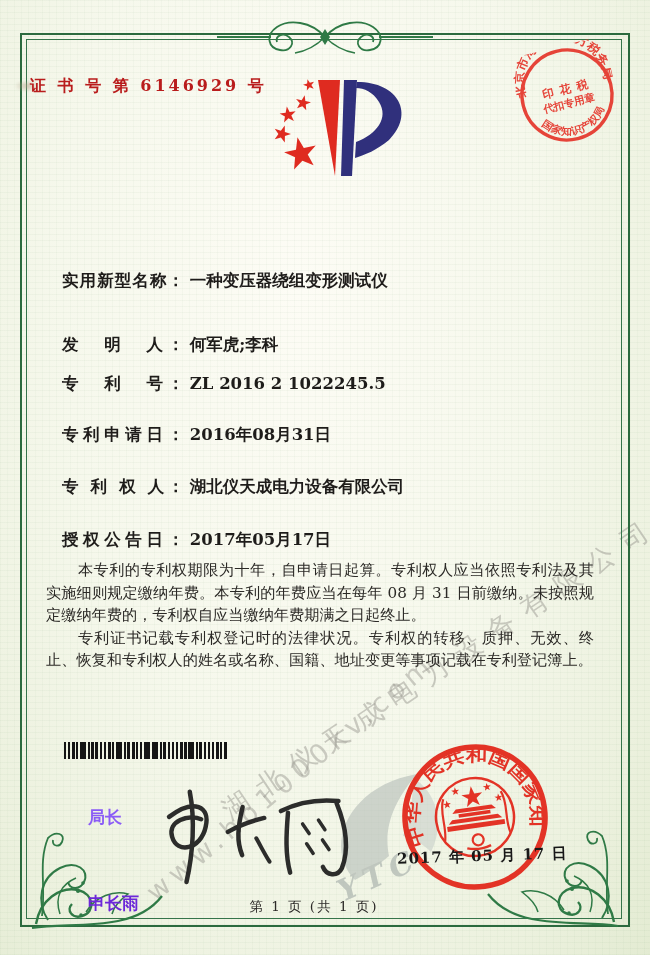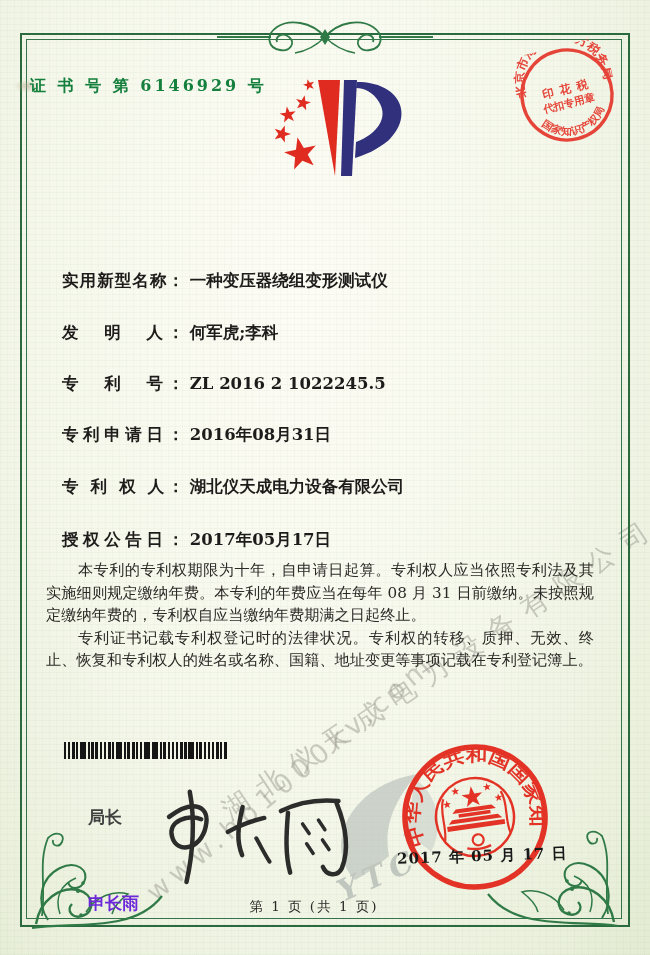--- a/index.html
+++ b/index.html
@@ -10,36 +10,36 @@
   .paper::before{content:"";position:absolute;inset:0;
     background:
       repeating-linear-gradient(0deg, rgba(96,146,96,.05) 0 1px, transparent 1px 6px),
       repeating-linear-gradient(90deg, rgba(96,146,96,.04) 0 1px, transparent 1px 7px);
   }
   
   .frame-outer{position:absolute;left:20px;top:33px;width:606px;height:890px;border:2px solid #2b6a3e;z-index:3;}
   .frame-inner{position:absolute;left:26px;top:39px;width:594px;height:878px;border:1px solid #35744a;z-index:3;}
   .ornament{position:absolute;z-index:4;}
   
-  .certno{position:absolute;left:30px;top:76px;font-size:16px;font-weight:bold;letter-spacing:3px;color:#15803d;z-index:5;}
+  .certno{position:absolute;left:30px;top:76px;font-size:16px;font-weight:bold;letter-spacing:3px;color:#b91c1c;z-index:5;}
   .smudge{position:absolute;left:14px;top:80px;width:26px;height:12px;border-radius:50%;
     background:radial-gradient(#b3a088,transparent 70%);opacity:.55;filter:blur(1px);z-index:5;}
   .title{position:absolute;left:0;top:183px;width:650px;text-align:center;font-size:40px;font-weight:bold;
     letter-spacing:7px;color:#141414;z-index:5;}
   .field{position:absolute;left:62px;font-size:16.5px;font-weight:bold;color:#1e1c1a;white-space:nowrap;z-index:5;}
   .flabel{display:inline-block;width:122px;text-align:justify;text-align-last:justify;}
   .paras{position:absolute;left:46px;top:559px;width:548px;font-size:15.2px;line-height:22.6px;
     color:#2b2926;text-align:justify;z-index:5;}
   .paras p{margin:0;text-indent:2.1em;}
   .barcode{position:absolute;left:64px;top:742px;width:163px;height:17px;z-index:5;
     background:
       repeating-linear-gradient(90deg,#151515 0 1.5px,transparent 1.5px 4px),
       repeating-linear-gradient(90deg,#151515 0 2px,transparent 2px 9px),
       repeating-linear-gradient(90deg,transparent 0 5px,#151515 5px 6.5px,transparent 6.5px 13px);}
-  .director-title{position:absolute;left:88px;top:806px;font-size:17px;font-weight:bold;color:#404040;z-index:6;}
+  .director-title{position:absolute;left:88px;top:806px;font-size:17px;font-weight:bold;color:#8b5cf6;z-index:6;}
   .director-name{position:absolute;left:88px;top:892px;font-size:17px;font-weight:bold;color:#6d28d9;z-index:6;}
   .signature{position:absolute;left:148px;top:780px;z-index:6;transform:rotate(-3deg);}
   .ytc{position:absolute;left:295px;top:752px;z-index:2;opacity:.75;}
   .seal{position:absolute;left:399px;top:741px;z-index:6;transform:rotate(-8deg);}
   .seal-date{position:absolute;left:397px;top:847px;width:160px;font-size:15px;font-weight:bold;
     letter-spacing:1px;color:#181818;z-index:7;transform:rotate(-2deg);white-space:nowrap;}
   .taxstamp{position:absolute;left:518px;top:46px;z-index:6;transform:rotate(-14deg);opacity:.93;}
   .wm{position:absolute;z-index:2;white-space:nowrap;transform-origin:0 50%;color:#9b9a92;}
   .wm-company{left:225px;top:795px;font-size:27px;letter-spacing:13px;opacity:.5;transform:rotate(-34deg);}
   .wm-url{left:150px;top:880px;font-size:27px;letter-spacing:6px;opacity:.48;transform:rotate(-40deg);
@@ -113,21 +113,21 @@
     <use href="#star" fill="#df2b20" transform="translate(45,45) scale(0.85) rotate(-8)"></use>
     <use href="#star" fill="#df2b20" transform="translate(60,33) scale(0.8) rotate(12)"></use>
     <use href="#star" fill="#df2b20" transform="translate(66,15) scale(0.6) rotate(-15)"></use>
   </svg>
 
 
   <div class="field" style="top:270px">
     <span class="flabel">实用新型名称：</span>
     <span class="fvalue">一种变压器绕组变形测试仪</span>
   </div>
-  <div class="field" style="top:322px">
+  <div class="field" style="top:334px">
     <span class="flabel">发　明　人：</span>
     <span class="fvalue">何军虎;李科</span>
   </div>
   <div class="field" style="top:373px">
     <span class="flabel">专　利　号：</span>
     <span class="fvalue">ZL 2016 2 1022245.5</span>
   </div>
   <div class="field" style="top:424px">
     <span class="flabel">专利申请日：</span>
     <span class="fvalue">2016年08月31日</span>

